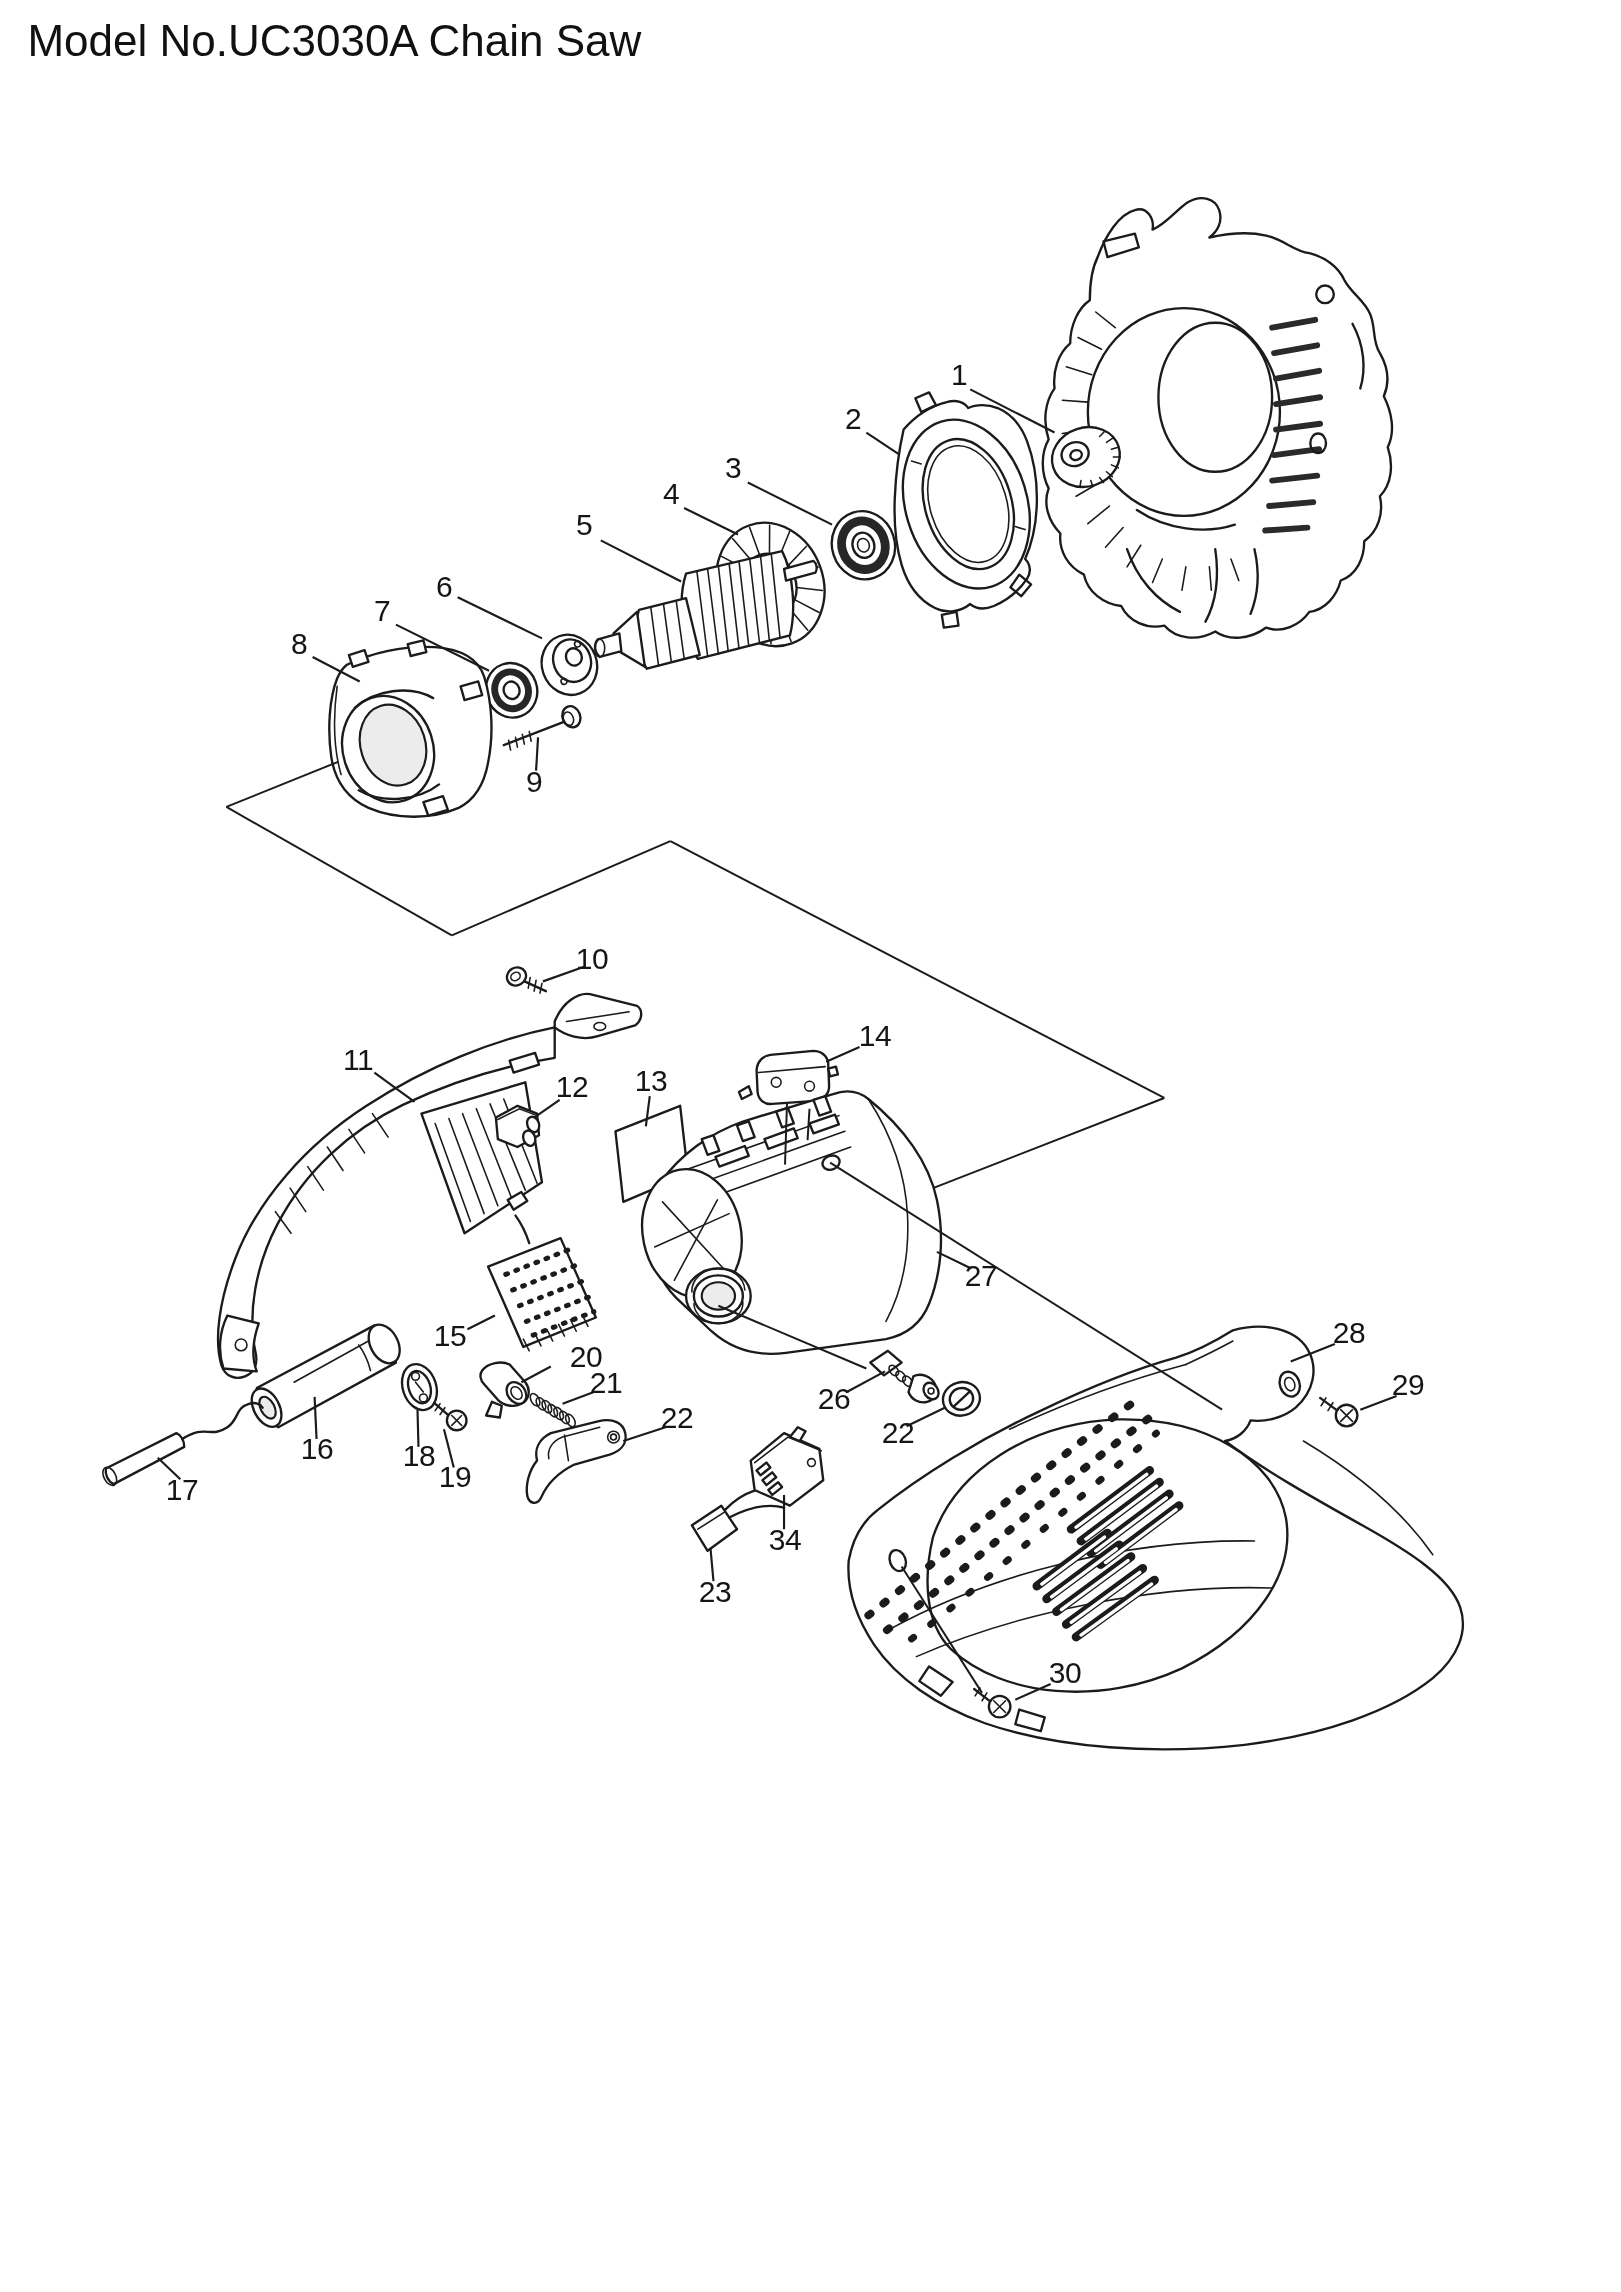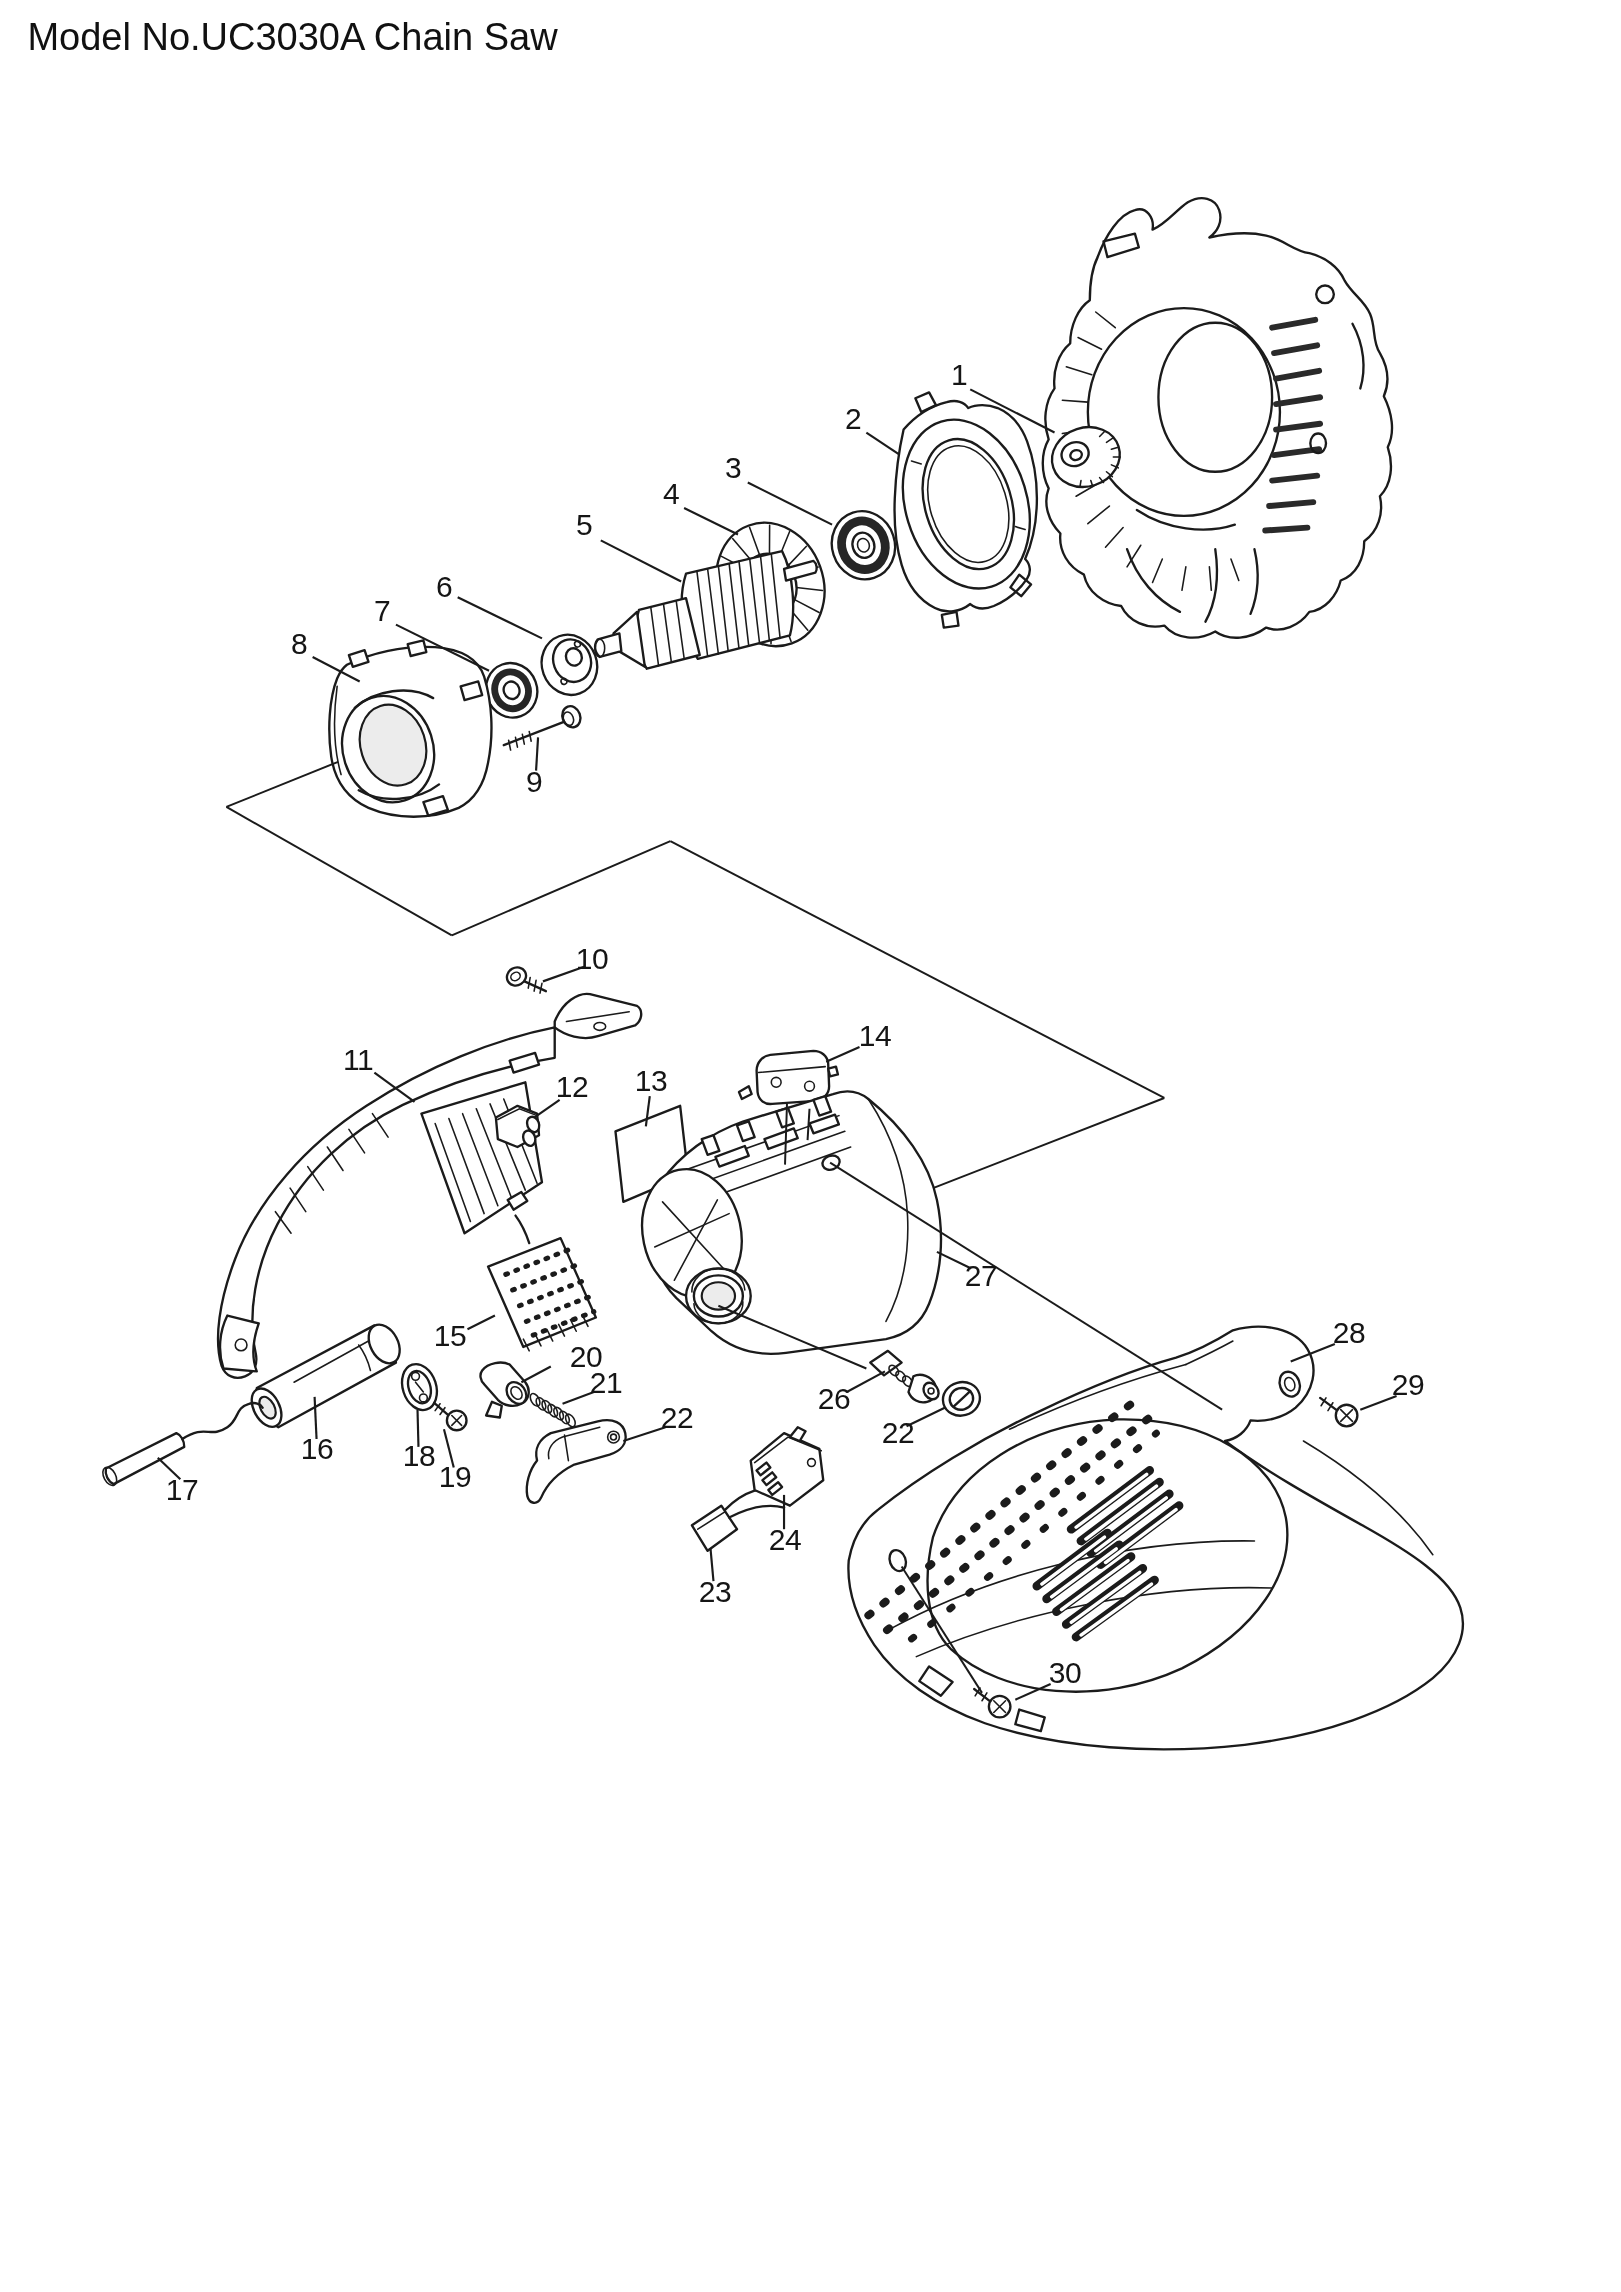--- a/index.html
+++ b/index.html
@@ -1,18 +1,18 @@
 <!DOCTYPE html>
 <html><head>
 <meta charset="utf-8">
 <style>
   html,body{margin:0;padding:0;background:#ffffff;}
   .page{position:relative;width:1621px;height:2293px;background:#ffffff;overflow:hidden;
         font-family:"Liberation Sans",sans-serif;}
-  .title{position:absolute;left:27.4px;top:15.7px;font-size:38px;color:#111;letter-spacing:0px;
+  .title{position:absolute;left:27.4px;top:15.7px;font-size:44px;color:#111;letter-spacing:0px;
          font-family:"Liberation Sans",sans-serif;white-space:nowrap;}
   svg.art{position:absolute;left:0;top:0;}
   .part-label{position:absolute;transform:translate(-50%,-52%);font-size:30px;color:#151515;
               font-family:"Liberation Sans",sans-serif;letter-spacing:-0.5px;white-space:nowrap;}
   .ln{fill:none;stroke:#1b1b1b;stroke-width:2.4;stroke-linecap:round;stroke-linejoin:round;}
   .fw{fill:#ffffff;stroke:#1b1b1b;stroke-width:2.4;stroke-linecap:round;stroke-linejoin:round;}
   .fg{fill:#ececec;stroke:#1b1b1b;stroke-width:2.2;stroke-linecap:round;stroke-linejoin:round;}
   .thin{fill:none;stroke:#1b1b1b;stroke-width:1.6;stroke-linecap:round;}
   .ring{fill:none;stroke:#262626;}
 </style>
@@ -516,21 +516,21 @@
       <span class="part-label" style="left: 875px; top: 1037px;">14</span>
       <span class="part-label" style="left: 450px; top: 1337px;">15</span>
       <span class="part-label" style="left: 317px; top: 1450px;">16</span>
       <span class="part-label" style="left: 182px; top: 1491px;">17</span>
       <span class="part-label" style="left: 419px; top: 1457px;">18</span>
       <span class="part-label" style="left: 455px; top: 1478px;">19</span>
       <span class="part-label" style="left: 562px; top: 1358px; margin-left: 24px;">20</span>
       <span class="part-label" style="left: 606px; top: 1384px;">21</span>
       <span class="part-label" style="left: 677px; top: 1419px;">22</span>
       <span class="part-label" style="left: 715px; top: 1593px;">23</span>
-      <span class="part-label" style="left: 785px; top: 1541px;">24</span>
+      <span class="part-label" style="left: 785px; top: 1541px;">34</span>
       <span class="part-label" style="left: 898px; top: 1434px;">22</span>
       <span class="part-label" style="left: 834px; top: 1400px;">26</span>
       <span class="part-label" style="left: 981px; top: 1277px;">27</span>
       <span class="part-label" style="left: 1349px; top: 1334px;">28</span>
       <span class="part-label" style="left: 1408px; top: 1386px; text-align: right;">29</span>
       <span class="part-label" style="left: 1065px; top: 1674px;">30</span>
     </div>
 </div>
 
 

